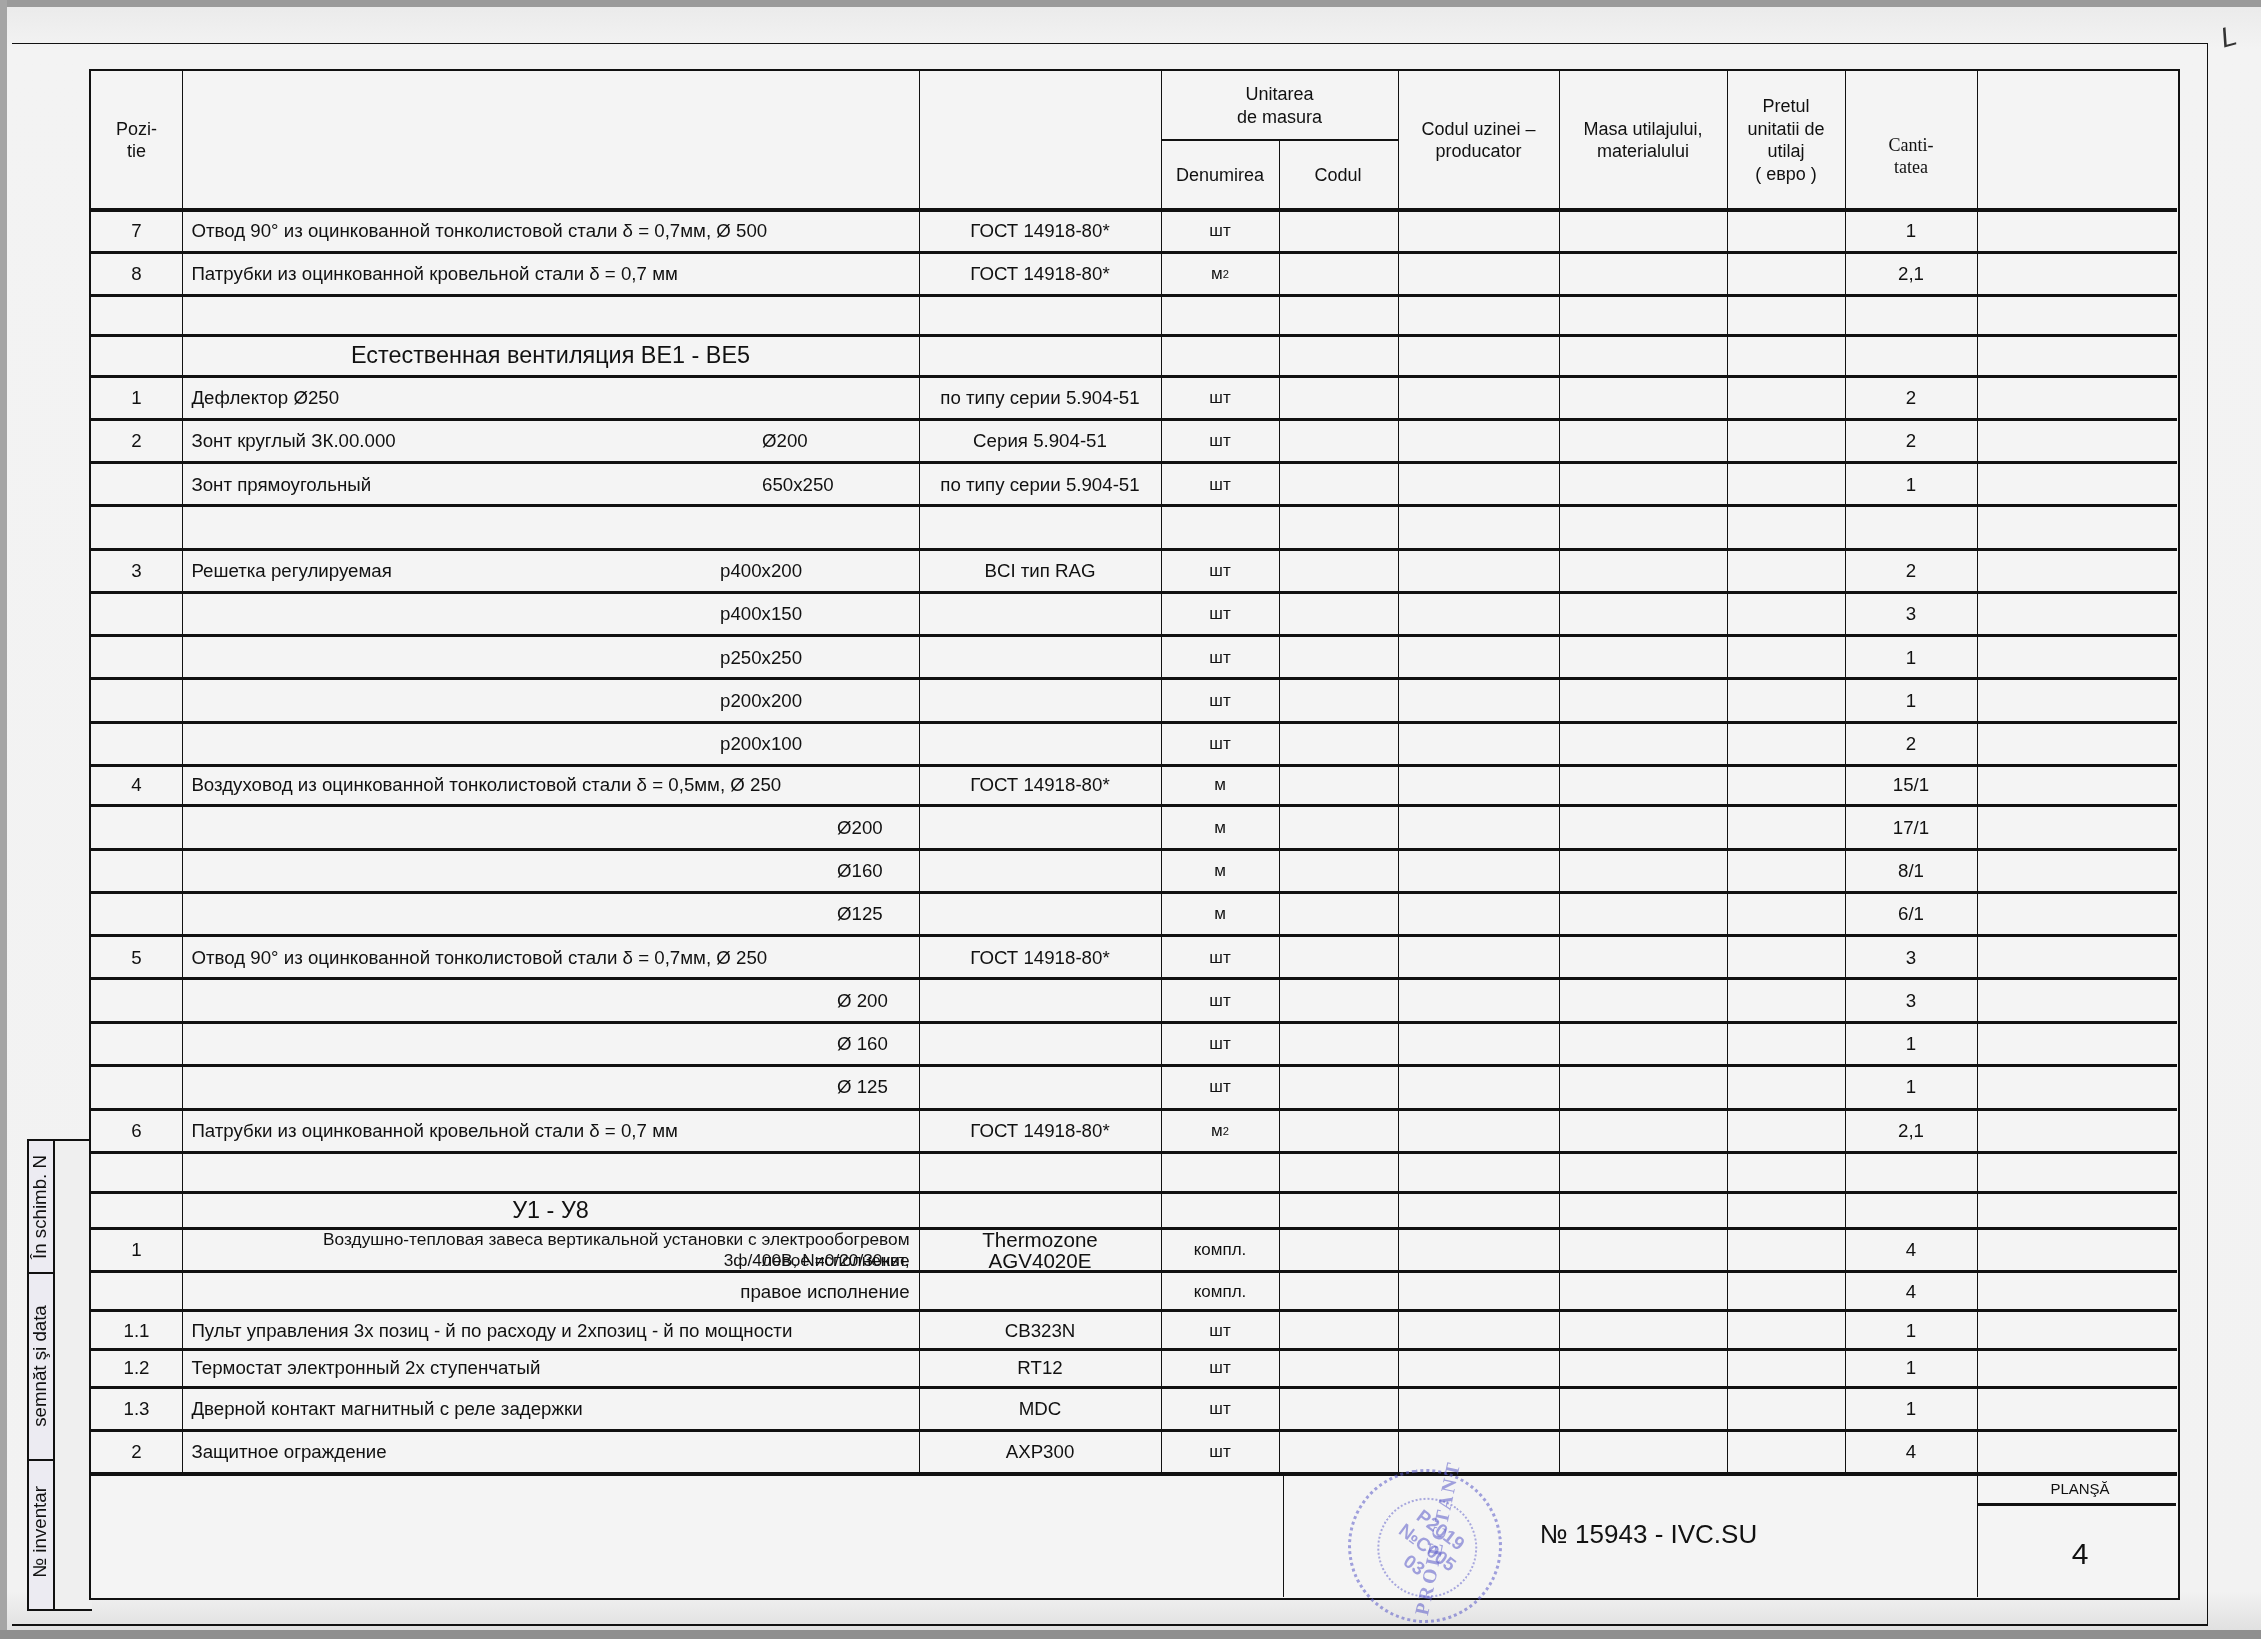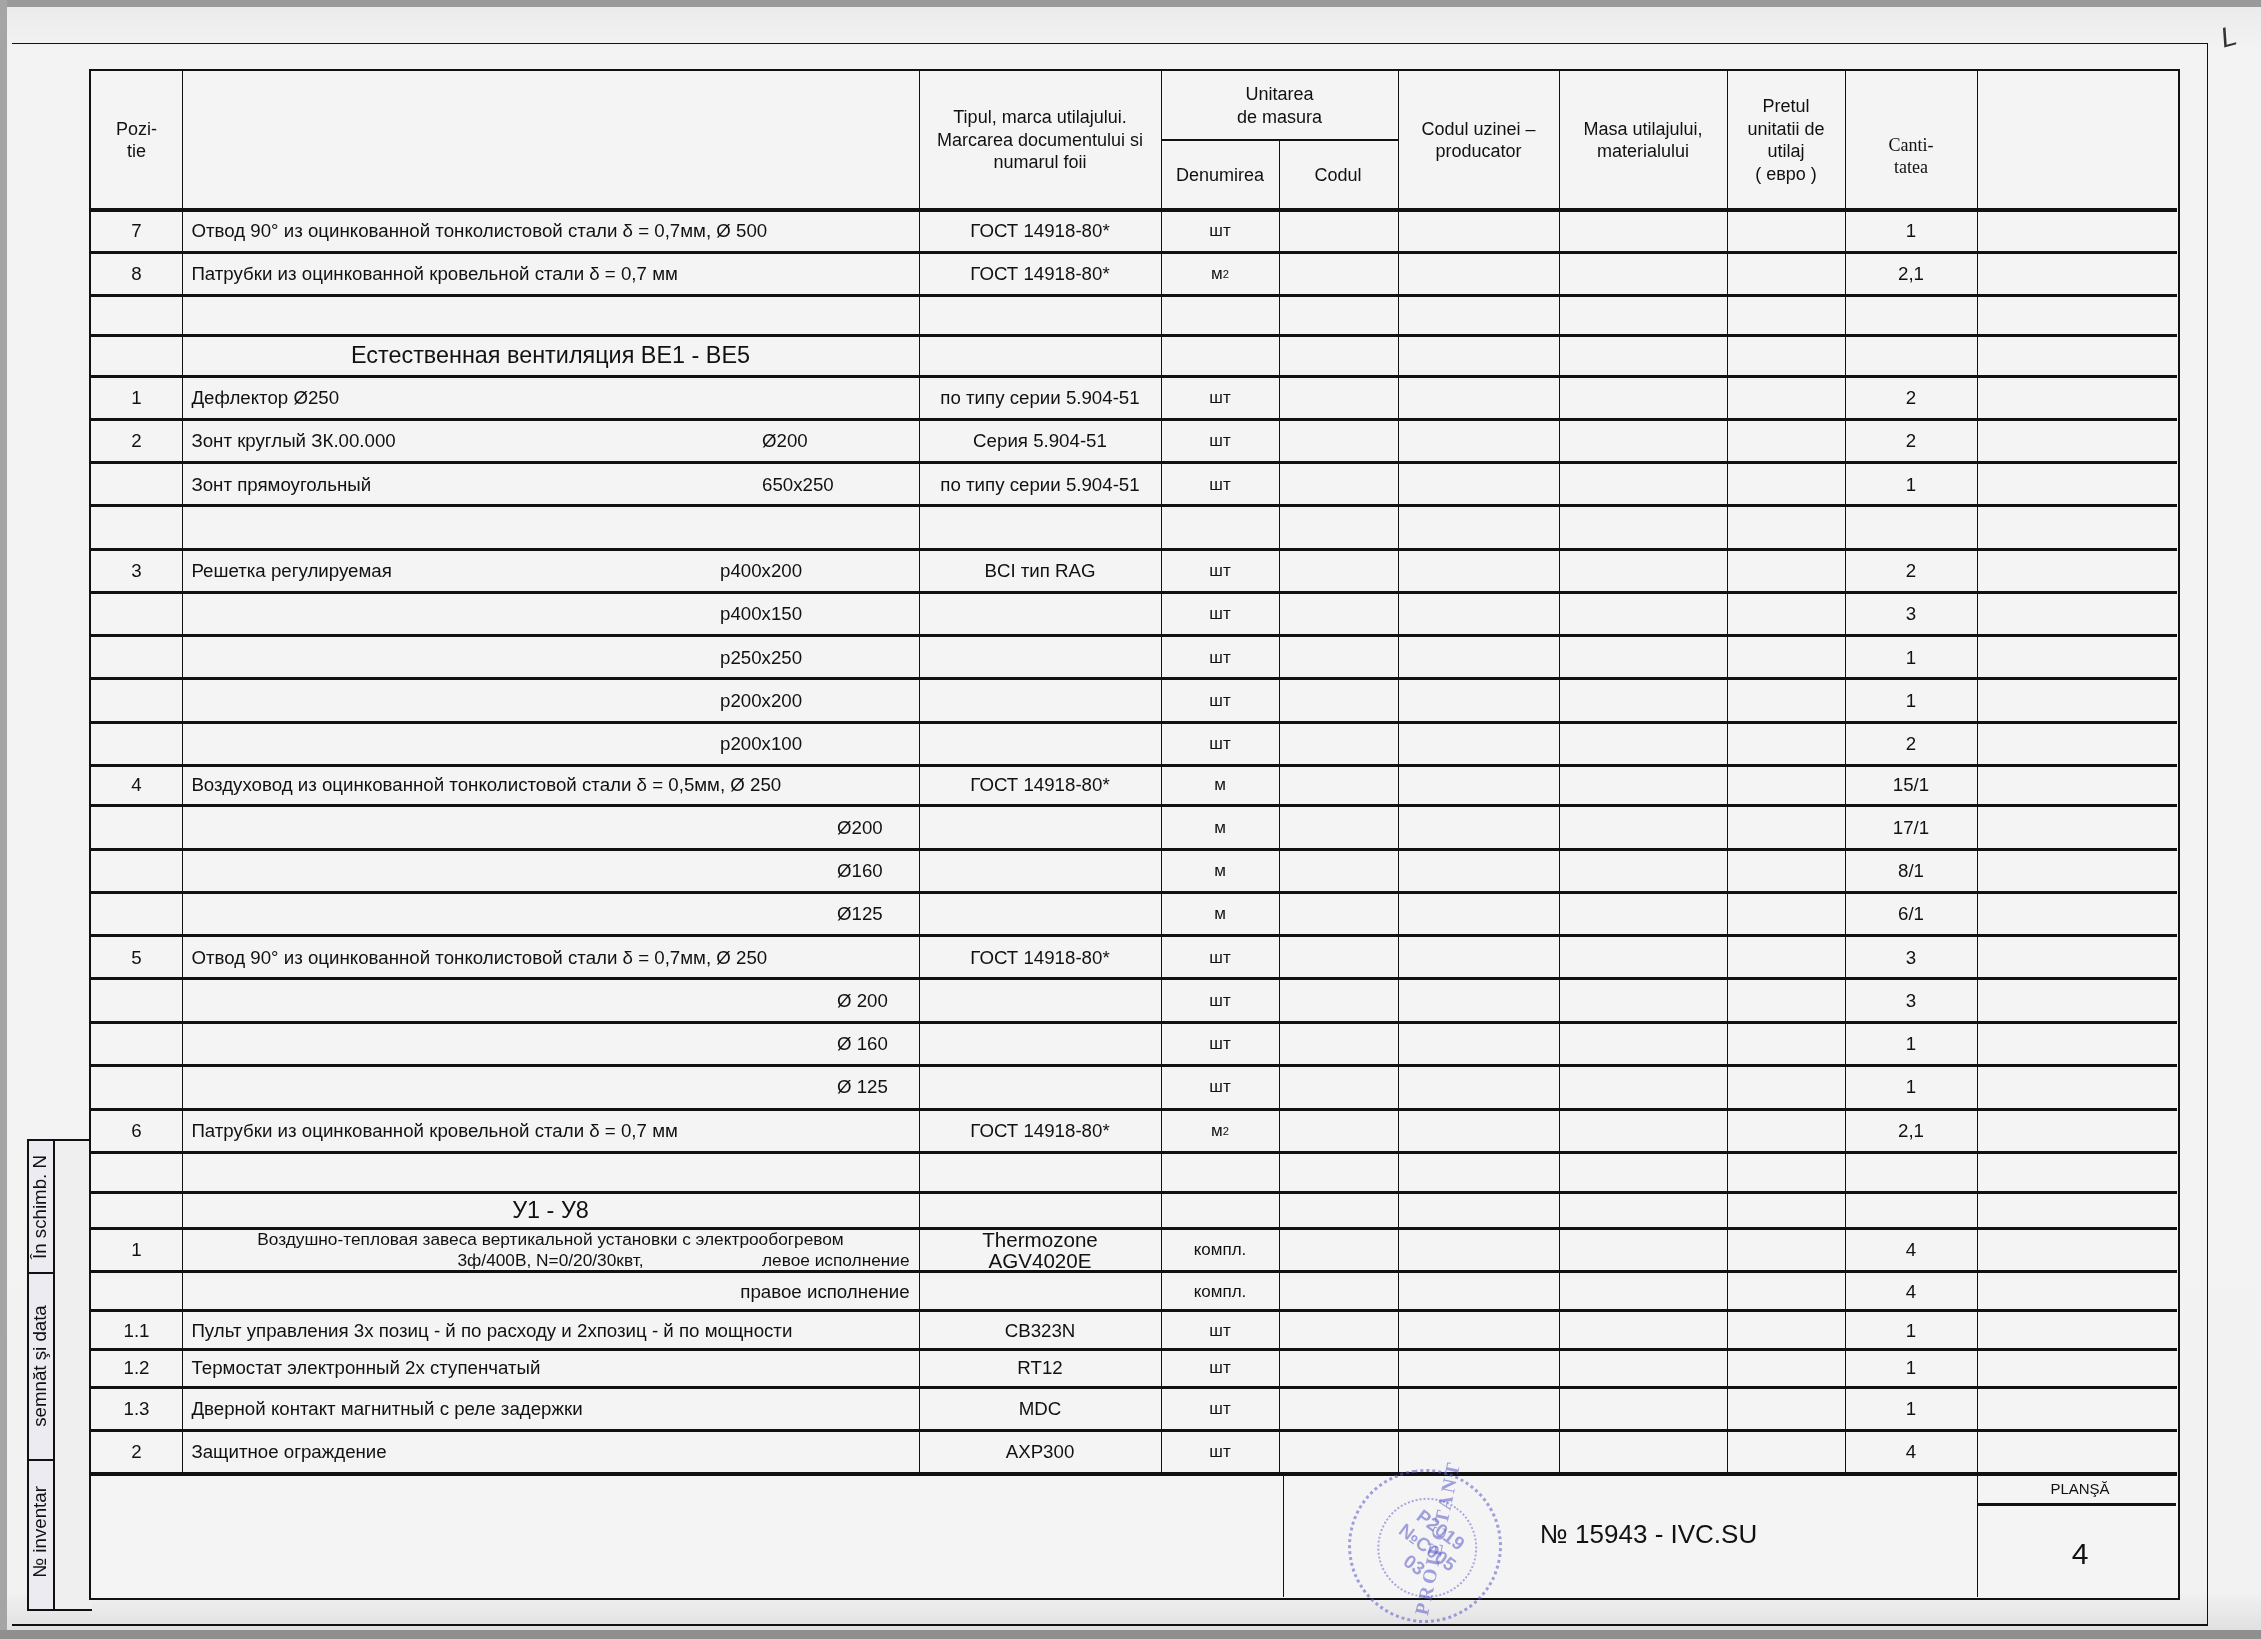--- a/index.html
+++ b/index.html
@@ -63,22 +63,20 @@
     <span>semnăt şi data</span>
   </div>
 <div class="strip-cell" style="top:1459px;height:145px;border-bottom:none;">
     <span>№ inventar</span>
   </div>
 
 <div class="tbl" id="tbl">
 
   <div class="cell hdr" style="left:0;top:0;width:91px;height:138px;white-space:pre-line;">Pozi-
 tie</div>
-  <div class="cell hdr" style="left:828px;top:0;width:242px;height:138px;white-space:pre-line;padding:0 14px;">Tipul, marca utilajului.
-Marcarea documentului si numarul foii</div>
   <div class="cell hdr" style="left:1070px;top:0;width:237px;height:69px;white-space:pre-line;">Unitarea
 de masura</div>
   <div class="cell hdr" style="left:1070px;top:70px;width:118px;height:68px;">Denumirea</div>
   <div class="cell hdr" style="left:1188px;top:70px;width:118px;height:68px;">Codul</div>
   <div class="cell hdr" style="left:1307px;top:0;width:161px;height:138px;white-space:pre-line;">Codul uzinei –
 producator</div>
   <div class="cell hdr" style="left:1468px;top:0;width:168px;height:138px;padding:0 18.7px;">Masa utilajului, materialului</div>
   <div class="cell hdr" style="left:1636px;top:0;width:118px;height:138px;white-space:pre-line;padding:0 18.7px;">Pretul unitatii de utilaj
 ( евро )</div>
   <div class="cell hdr" style="left:1754px;top:16px;width:132px;height:138px;white-space:pre-line;font-family:Liberation Serif, serif;">Canti-
@@ -311,21 +309,21 @@
       </div>
       <div class="cell center" style="left:1754px;top:1081px;width:132px;height:40px;"></div>
       <div class="cell center" style="left:0;top:1121px;width:91px;height:36px;"></div>
       <div class="cell center section" style="left:91px;top:1121px;width:737px;height:36px;">У1 - У8</div>
       <div class="cell center" style="left:828px;top:1121px;width:242px;height:36px;white-space:pre-line;line-height:21.5px;"></div>
       <div class="cell center" style="left:1070px;top:1121px;width:118px;height:36px;font-size:17px;">
         <span></span>
       </div>
       <div class="cell center" style="left:1754px;top:1121px;width:132px;height:36px;"></div>
       <div class="cell center" style="left:0;top:1157px;width:91px;height:44px;">1</div>
-      <div class="cell" style="left:91px;top:1157px;width:737px;height:44px;flex-direction:column;align-items:center;justify-content:center;font-size:17.3px;line-height:21.5px;">
+      <div class="cell" style="left:91px;top:1157px;width:737px;height:44px;flex-direction:column;align-items:flex-end;justify-content:center;font-size:17.3px;line-height:21.5px;">
         <span>Воздушно-тепловая завеса вертикальной установки с электрообогревом</span>
         <span>3ф/400В, N=0/20/30квт,</span>
       </div>
       <div class="cell right" style="left:91px;top:1167px;width:737px;height:44px;font-size:17.3px;">левое исполнение</div>
       <div class="cell center" style="left:828px;top:1157px;width:242px;height:44px;white-space:pre-line;line-height:21.5px;font-size:20.6px;">Thermozone
 AGV4020E</div>
       <div class="cell center" style="left:1070px;top:1157px;width:118px;height:44px;font-size:17px;">
         <span>компл.</span>
       </div>
       <div class="cell center" style="left:1754px;top:1157px;width:132px;height:44px;">4</div>

